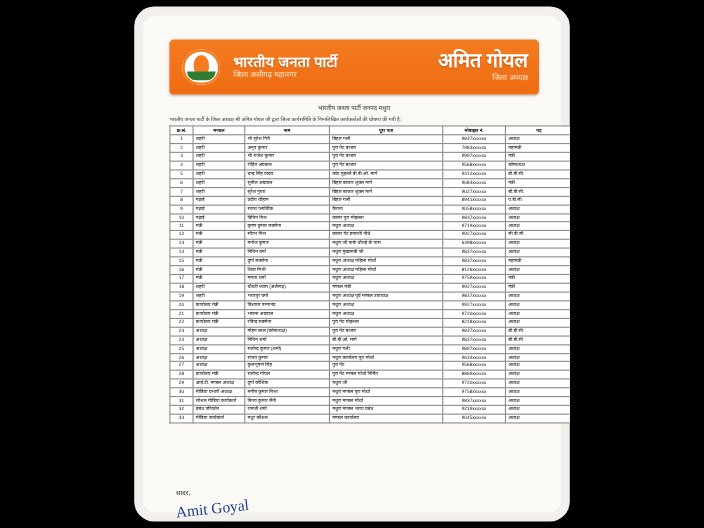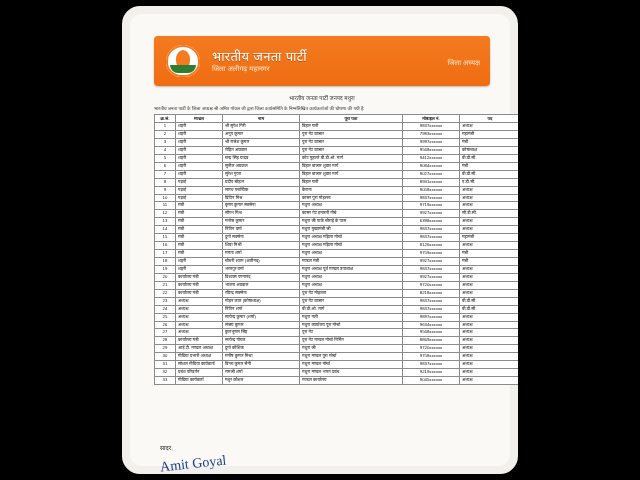--- a/index.html
+++ b/index.html
@@ -14,21 +14,21 @@
           background:linear-gradient(180deg,#f47b20 0%,#ef6c12 100%);
           border-radius:4px;display:flex;align-items:center;box-shadow:0 1px 2px rgba(0,0,0,.25);}
   .logo-wrap{width:58px;height:50px;display:flex;align-items:center;justify-content:center;}
   .lotus{width:34px;height:32px;background:#fff;border-radius:50% 50% 45% 45%;position:relative;
          display:flex;align-items:center;justify-content:center;box-shadow:inset 0 0 0 2px #f47b20;}
   .lotus:before{content:"";position:absolute;width:14px;height:18px;background:#f47b20;
                 border-radius:50% 50% 40% 40%;top:5px;}
   .lotus:after{content:"";position:absolute;width:26px;height:8px;background:#2e7d32;
                border-radius:0 0 12px 12px;bottom:4px;}
   .party-names{display:flex;flex-direction:column;justify-content:center;line-height:1.05;}
-  .party-hi{color:#fff;font-size:13px;font-weight:normal;letter-spacing:.3px;
+  .party-hi{color:#fff;font-size:13px;font-weight:bold;letter-spacing:.3px;
             text-shadow:0 1px 0 rgba(0,0,0,.25);}
   .party-sub{color:#ffe9cf;font-size:7px;margin-top:2px;}
   .banner-spacer{flex:1;}
   .person{color:#fff;text-align:right;padding-right:10px;line-height:1.05;}
   .person-name{font-size:18px;font-weight:bold;text-shadow:0 1px 1px rgba(0,0,0,.3);}
   .person-role{font-size:7px;color:#ffe7cd;margin-top:3px;}
 
   
   .title-area{position:absolute;left:24px;top:80px;width:336px;text-align:center;}
   .t1{font-size:5.5px;color:#333;}
@@ -64,20 +64,21 @@
       <div class="banner">
         <div class="logo-wrap">
           <div class="lotus"></div>
         </div>
         <div class="party-names">
           <div class="party-hi">भारतीय जनता पार्टी</div>
           <div class="party-sub">जिला अलीगढ़ महानगर</div>
         </div>
         <div class="banner-spacer"></div>
         <div class="person">
+          <div class="person-name">अमित गोयल</div>
           <div class="person-role">जिला अध्यक्ष</div>
         </div>
       </div>
 
       <div class="title-area">
         <div class="t1">भारतीय जनता पार्टी जनपद मथुरा</div>
         <div class="t3">भारतीय जनता पार्टी के जिला अध्यक्ष श्री अमित गोयल जी द्वारा जिला कार्यसमिति के निम्नलिखित कार्यकर्ताओं की घोषणा की गयी है:</div>
       </div>
 
       <table class="list">

